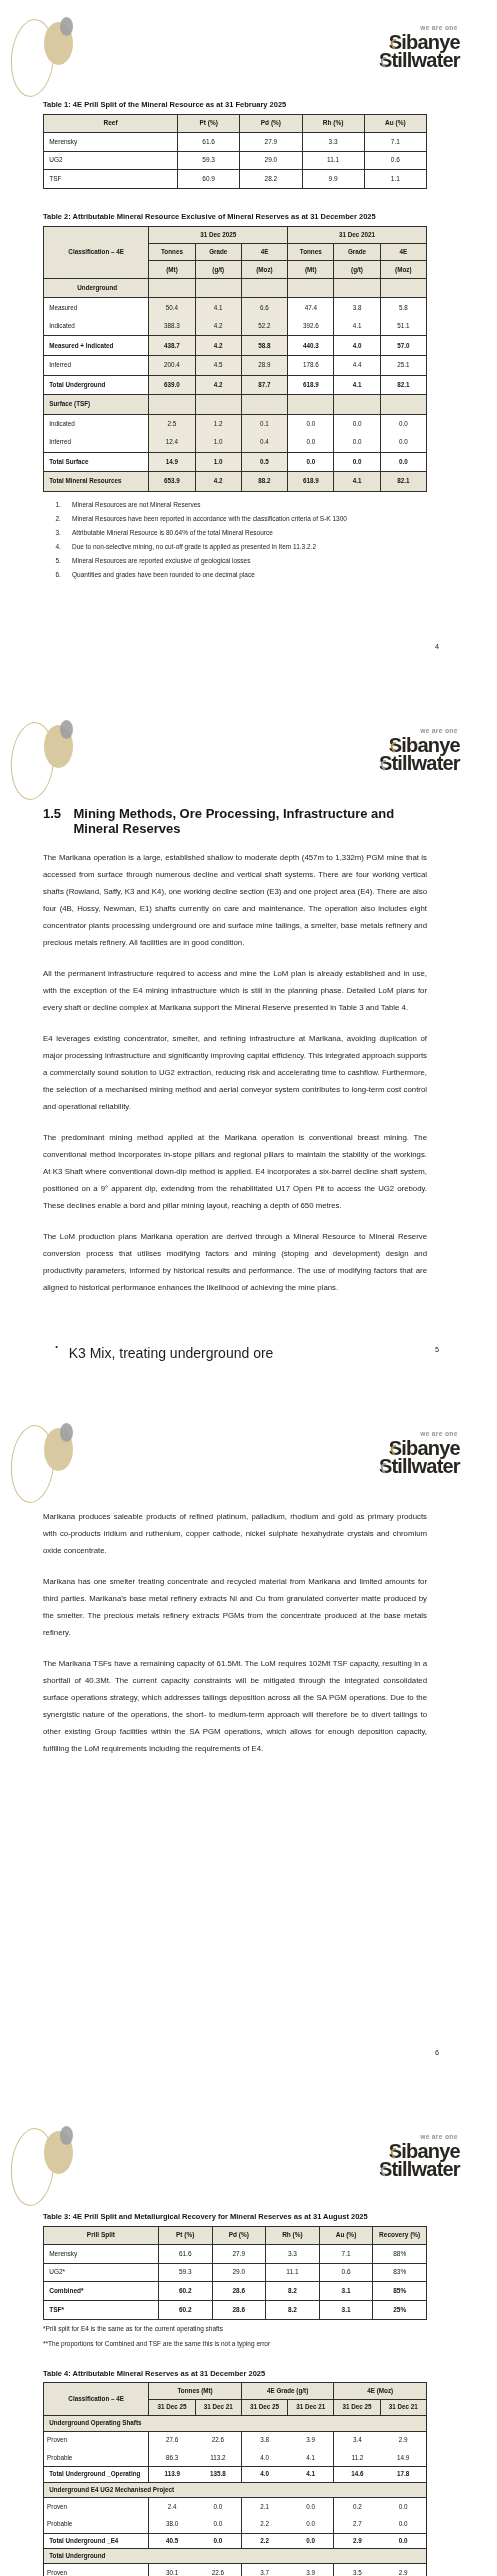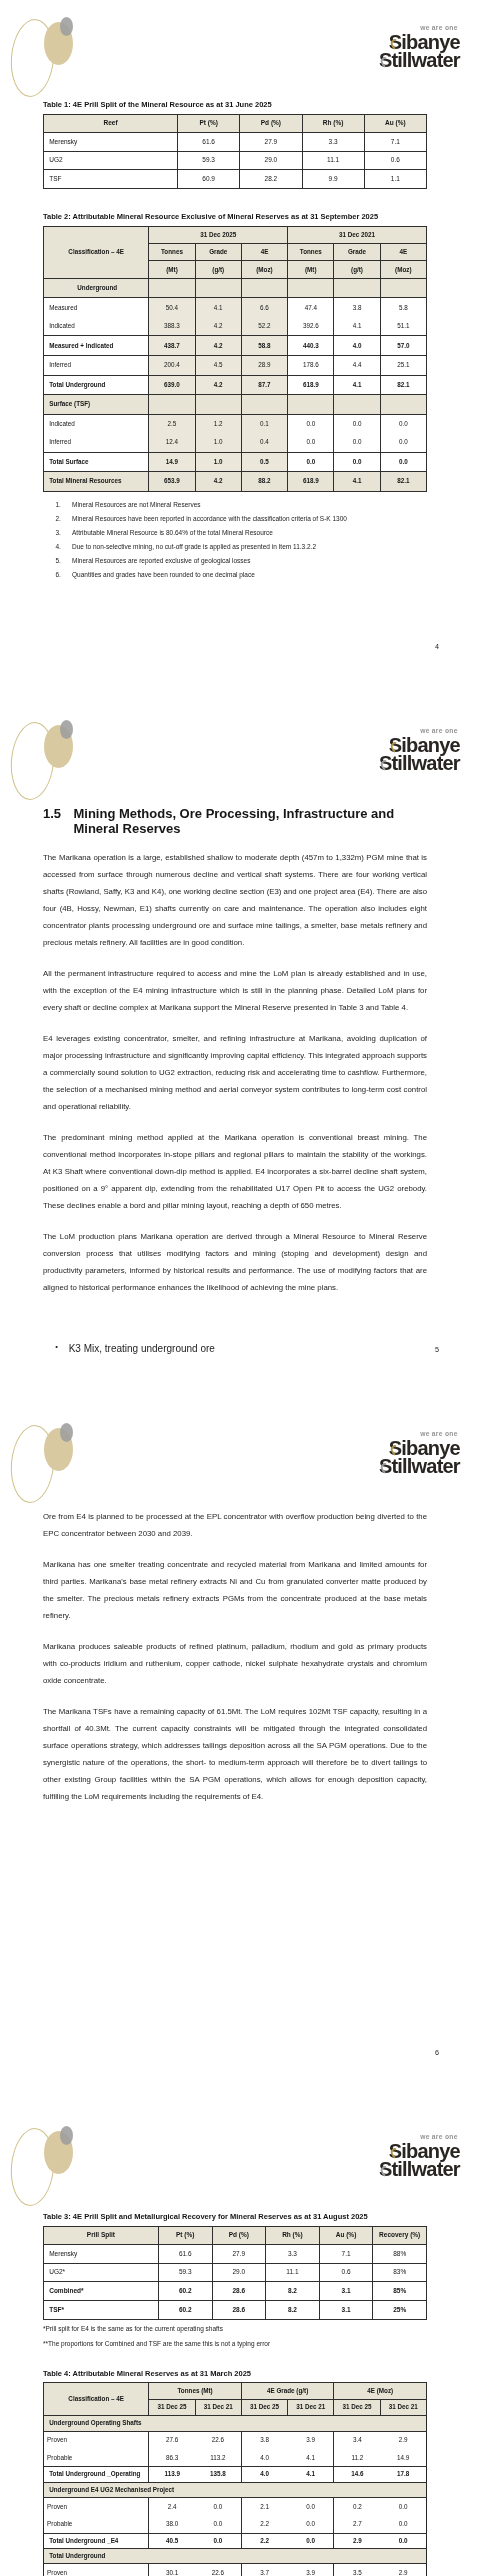--- a/index.html
+++ b/index.html
@@ -23,21 +23,21 @@
   .scap::after{content:'';position:absolute;width:4.6px;height:6.7px;border:2.3px solid #ad924a;border-right-color:transparent;border-bottom-color:transparent;border-radius:50%;left:2.6px;top:6.2px;transform:rotate(-30deg);}
   .scap.gray::after{border-top-color:#9d9d9d;border-left-color:#9d9d9d;}
 
   .pageno{position:absolute;right:29px;bottom:52px;font-size:7.2px;color:#222;}
 
   
   .h15{display:flex;gap:12.4px;font-size:13px;font-weight:bold;color:#161616;margin:0 0 14.4px;}
   .para{font-size:7.8px;line-height:2.18;text-align:justify;margin:0 0 14px;color:#1d1d1d;}
   .bullet-wrap{margin:1px 0 0 11.3px;}
   .bullets{list-style:none;margin:0;padding:0;}
-  .bullets li{position:relative;padding-left:14.4px;font-size:10px;line-height:2.26;color:#1d1d1d;margin-top:41px;}
+  .bullets li{position:relative;padding-left:14.4px;font-size:14px;line-height:2.26;color:#1d1d1d;margin-top:41px;}
   .bullets li::before{content:'\2022';position:absolute;left:1px;font-size:7.7px;}
 
   .ttitle{font-size:7.5px;font-weight:bold;color:#141414;margin:0 0 4.6px;}
   .gap-top{margin-top:23px;}
   .gap-top-sm{margin-top:13.4px;}
 
   
   .dt{border-collapse:collapse;width:100%;color:#141414;border:1px solid #262626;}
   .dt th,.dt td{border:0.5px solid #2e2e2e;padding:3.6px 3.1px;text-align:center;font-size:6.3px;line-height:1.3;}
   .dt thead th{background:#e7e4d5;font-weight:bold;}
@@ -79,21 +79,21 @@
       <div class="tan"></div>
       <div class="gray"></div>
     </div>
     <div class="logo">
       <div class="tagline">we are one</div>
       <div class="lline"><span class="scap">S</span><span>ibanye</span></div>
       <div class="lline"><span class="scap gray">S</span><span>tillwater</span></div>
     </div>
   </div>
   <div class="content">
-    <div class="ttitle">Table 1: 4E Prill Split of the Mineral Resource as at 31 June 2025</div>
+    <div class="ttitle">Table 1: 4E Prill Split of the Mineral Resource as at 31 February 2025</div>
     <table class="dt t1">
       <colgroup>
           <col class="lab1">
           <col class="v1">
           <col class="v1">
           <col class="v1">
           <col class="v1">
         </colgroup>
       <thead>
         <tr>
@@ -122,21 +122,21 @@
           <tr>
             <td>TSF</td>
             <td>60.9</td>
             <td>28.2</td>
             <td>9.9</td>
             <td>1.1</td>
           </tr>
         </tbody>
     </table>
 
-    <div class="ttitle gap-top">Table 2: Attributable Mineral Resource Exclusive of Mineral Reserves as at 31 September 2025</div>
+    <div class="ttitle gap-top">Table 2: Attributable Mineral Resource Exclusive of Mineral Reserves as at 31 December 2025</div>
     <table class="dt t2">
       <colgroup>
           <col class="lab2">
           <col class="v2">
           <col class="v2">
           <col class="v2">
           <col class="v2">
           <col class="v2">
           <col class="v2">
         </colgroup>
@@ -318,23 +318,22 @@
       <div class="tan"></div>
       <div class="gray"></div>
     </div>
     <div class="logo">
       <div class="tagline">we are one</div>
       <div class="lline"><span class="scap">S</span><span>ibanye</span></div>
       <div class="lline"><span class="scap gray">S</span><span>tillwater</span></div>
     </div>
   </div>
   <div class="content">
-    <p class="para">Ore from E4 is planned to be processed at the EPL concentrator with overflow production being diverted to the EPC concentrator between 2030 and 2039.</p>
+    <p class="para">Marikana produces saleable products of refined platinum, palladium, rhodium and gold as primary products with co-products iridium and ruthenium, copper cathode, nickel sulphate hexahydrate crystals and chromium oxide concentrate.</p>
     <p class="para">Marikana has one smelter treating concentrate and recycled material from Marikana and limited amounts for third parties. Marikana's base metal refinery extracts Ni and Cu from granulated converter matte produced by the smelter. The precious metals refinery extracts PGMs from the concentrate produced at the base metals refinery.</p>
-    <p class="para">Marikana produces saleable products of refined platinum, palladium, rhodium and gold as primary products with co-products iridium and ruthenium, copper cathode, nickel sulphate hexahydrate crystals and chromium oxide concentrate.</p>
     <p class="para">The Marikana TSFs have a remaining capacity of 61.5Mt. The LoM requires 102Mt TSF capacity, resulting in a shortfall of 40.3Mt. The current capacity constraints will be mitigated through the integrated consolidated surface operations strategy, which addresses tailings deposition across all the SA PGM operations. Due to the synergistic nature of the operations, the short- to medium-term approach will therefore be to divert tailings to other existing Group facilities within the SA PGM operations, which allows for enough deposition capacity, fulfilling the LoM requirements including the requirements of E4.</p>
   </div>
   <div class="pageno">6</div>
 </div>
 
 <div class="page">
   <div class="page-head">
     <div class="deco">
       <div class="ring"></div>
       <div class="tan"></div>
@@ -398,21 +397,21 @@
             <td>28.6</td>
             <td>8.2</td>
             <td>3.1</td>
             <td>25%</td>
           </tr>
         </tbody>
     </table>
     <div class="starfn">*Prill split for E4 is the same as for the current operating shafts</div>
     <div class="starfn">**The proportions for Combined and TSF are the same this is not a typing error</div>
 
-    <div class="ttitle gap-top-sm" style="margin-top:19.6px">Table 4: Attributable Mineral Reserves as at 31 March 2025</div>
+    <div class="ttitle gap-top-sm" style="margin-top:19.6px">Table 4: Attributable Mineral Reserves as at 31 December 2025</div>
     <table class="dt t4">
       <colgroup>
           <col class="lab2">
           <col class="v2">
           <col class="v2">
           <col class="v2">
           <col class="v2">
           <col class="v2">
           <col class="v2">
         </colgroup>

